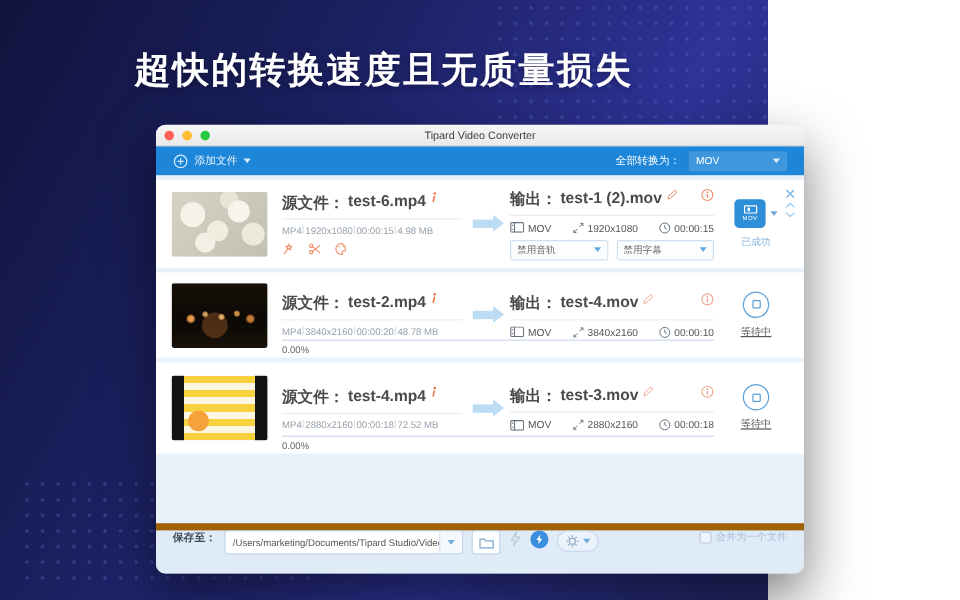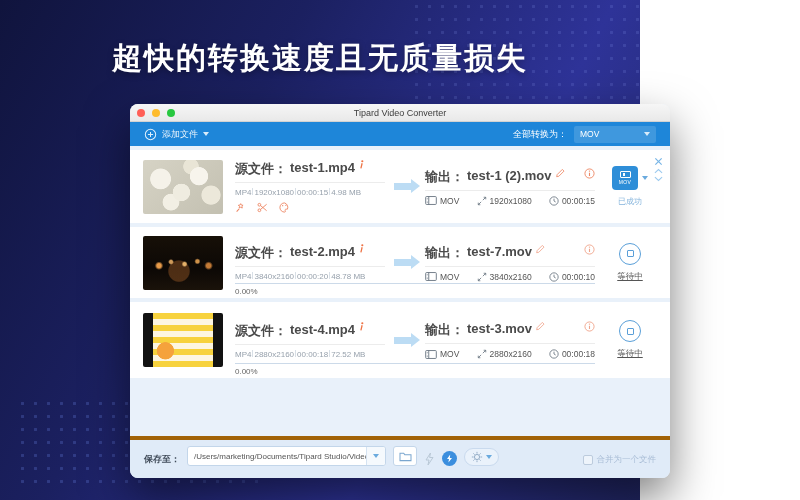--- a/index.html
+++ b/index.html
@@ -97,22 +97,22 @@
   .status-ok { font-size:8px; color:#85b4dc; }
   .status-wait { font-size:8.5px; color:#555;text-decoration:underline; }
   .stop-btn { width:22px; height:22px; border:1.3px solid #5a9fd8; border-radius:50%; display:flex;
     align-items:center; justify-content:center; background:#fff; }
   .stop-sq { width:7px; height:7px; border:1.3px solid #5a9fd8; border-radius:1px; }
   .edge-col { position:absolute; right:7px; top:7px; display:flex; flex-direction:column; align-items:center; gap:2px; }
   .prog-line { position:absolute; left:105px; width:360px; bottom:14px; height:1px; background:#ccdae9; }
   .prog-pct { position:absolute; left:105px; width:360px; bottom:2px; font-size:8px; color:#666; }
 
   
-  .footer { flex:none; height:42px; background:#e0ebf8; border-top:4px solid #a16207; display:flex;
-    align-items:flex-end; padding:12px 14px; gap:7px; }
+  .footer { flex:none; height:42px; background:#e0ebf8; border-top:6px solid #a16207; display:flex;
+    align-items:flex-start; padding:0 14px; gap:7px; }
   .save-label { font-size:9px; font-weight:bold; color:#3f4a58; white-space:nowrap; }
   .path-group { display:flex; height:20px; border:1px solid #c3d6ea; border-radius:3px; overflow:hidden; background:#fff; }
   .path { width:178px; padding:0 6px; font-size:8px; color:#555; display:flex; align-items:center;
     white-space:nowrap; overflow:hidden; }
   .path-caret { width:19px; border-left:1px solid #d5e3f2; background:#f5f9fd; display:flex; align-items:center; justify-content:center; }
   .sq-btn { width:24px; height:20px; border:1px solid #c3d6ea; border-radius:3px; background:#fff;
     display:flex; align-items:center; justify-content:center; }
   .icon-plain { display:flex; align-items:center; justify-content:center; }
   .accel { width:15px; height:15px; border-radius:50%; background:#3b8ede; display:flex; align-items:center; justify-content:center; }
   .gear-group { display:flex; align-items:center; gap:3px; border:1px solid #c9daee; border-radius:9px;
@@ -161,21 +161,21 @@
       </div>
     </div>
 
     <div class="content">
 
       <div class="row r1">
         <div class="thumb thumb1"></div>
         <div class="src-col">
           <div class="line1">
             <span>源文件：</span>
-            <span>test-1.mp4</span>
+            <span>test-6.mp4</span>
             <span>
               <svg width="7" height="9" viewBox="0 0 7 10">
                   <circle cx="4.4" cy="1.4" r="1.2" fill="#ee7142"></circle>
                   <path d="M4.2 3.6 L2.8 9.4" stroke="#ee7142" stroke-width="1.4"></path>
                 </svg>
             </span>
           </div>
           <div class="meta">
             <span>MP4</span>
               <span class="sep"></span>
@@ -251,20 +251,30 @@
               </span>
             <span class="fmt-item">
                 <span>
                   <svg width="10" height="10" viewBox="0 0 12 12">
                     <circle cx="6" cy="6" r="5" fill="none" stroke="#67737f"></circle>
                     <path d="M6 3.2V6l2 1.2" fill="none" stroke="#67737f"></path>
                   </svg>
                 </span>
                 <span>00:00:15</span>
               </span>
+          </div>
+          <div class="sel-row">
+            <div class="select">
+              <span>禁用音轨</span>
+              <span class="caret"></span>
+            </div>
+            <div class="select">
+              <span>禁用字幕</span>
+              <span class="caret"></span>
+            </div>
           </div>
         </div>
         <div class="right-col">
           <div class="fmt-btn-wrap">
             <div class="fmt-btn">
               <span class="mini-film"></span>
               <span class="lbl">MOV</span>
             </div>
             <span class="caret"></span>
           </div>
@@ -311,21 +321,21 @@
               <span class="sep"></span>
             <span>48.78 MB</span>
           </div>
         </div>
         <div class="arrow-col">
             <div class="arrow"></div>
           </div>
         <div class="out-col">
           <div class="line1">
             <span>输出：</span>
-            <span>test-7.mov</span>
+            <span>test-4.mov</span>
             <span>
               <svg width="10" height="10" viewBox="0 0 12 12">
                   <path d="M2 10.5l.6-2.6 6.2-6.2 2 2-6.2 6.2z" fill="none" stroke="#f0a48b" stroke-width="1"></path>
                 </svg>
             </span>
             <span class="grow"></span>
             <span>
               <svg width="11" height="11" viewBox="0 0 12 12">
                   <circle cx="6" cy="6" r="5" fill="none" stroke="#f0a48b" stroke-width="1"></circle>
                   <circle cx="6" cy="3.4" r=".8" fill="#f0a48b"></circle>

